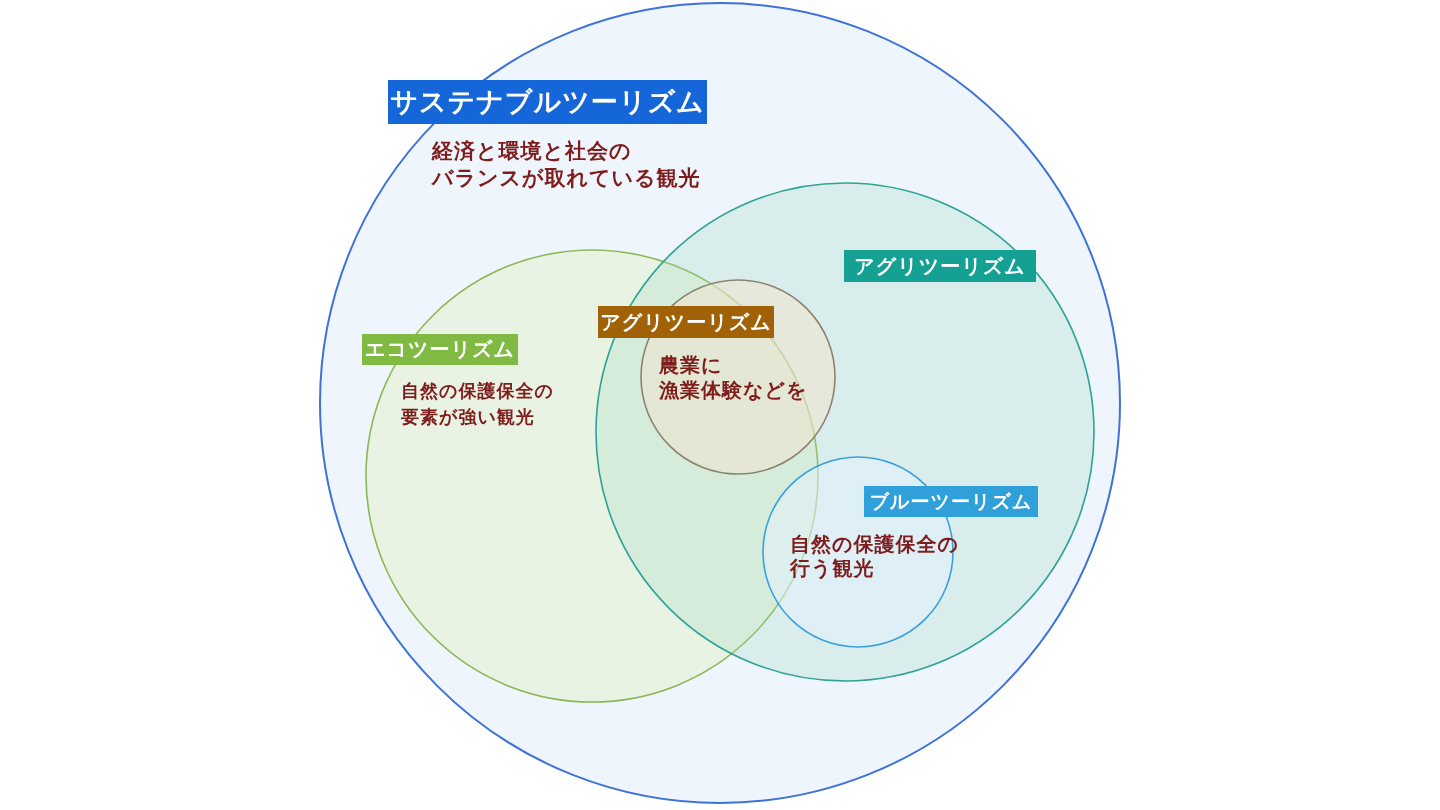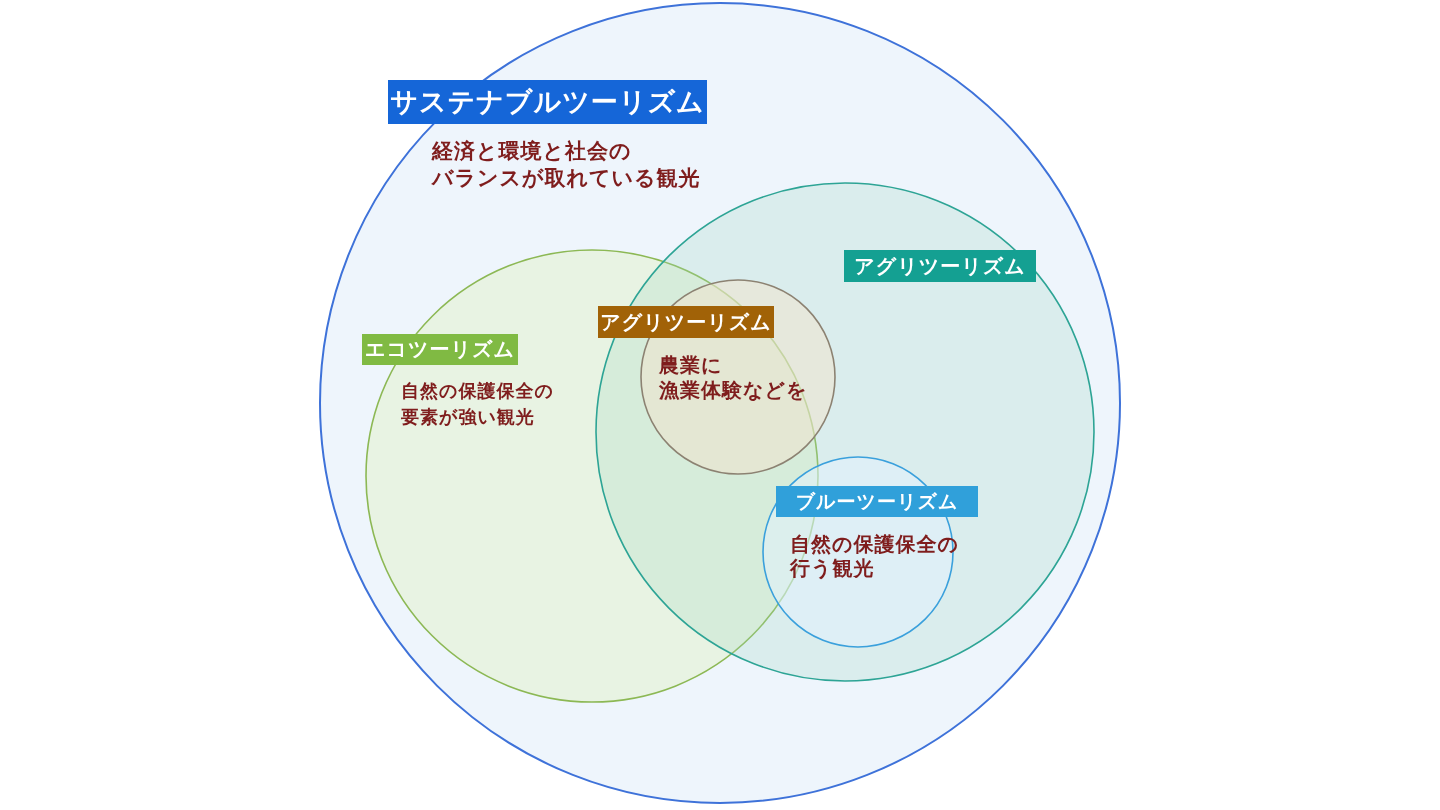--- a/index.html
+++ b/index.html
@@ -44,21 +44,21 @@
   
   .badge-eco         { left: 362px; top: 334px; width: 156px; height: 31px; font-size: 20px; }
   .desc-eco          { left: 401px; top: 378px; font-size: 18px; line-height: 26px; }
   
   .badge-green       { left: 844px; top: 250px; width: 192px; height: 32px; font-size: 20px; }
   .desc-green        { left: 845px; top: 297px; font-size: 20px; line-height: 25px; }
   
   .badge-agri        { left: 598px; top: 306px; width: 176px; height: 32px; font-size: 20px; }
   .desc-agri         { left: 659px; top: 353px; font-size: 20px; line-height: 25px; }
   
-  .badge-blue        { left: 776px; top: 486px; width: 202px; height: 31px; font-size: 19px; }
+  .badge-blue        { left: 864px; top: 486px; width: 174px; height: 31px; font-size: 19px; }
   .desc-blue         { left: 790px; top: 532px; font-size: 20px; line-height: 24px; }
 </style>
 </head>
 <body>
 
 <div class="stage">
 
   <svg class="venn" width="1440" height="810" viewBox="0 0 1440 810" id="venn-svg">
       <circle cx="720" cy="403" r="400" fill="#eef5fc" stroke="#3e72d9" stroke-width="2"></circle>
       <circle cx="592" cy="476" r="226" fill="rgba(214,235,140,0.22)" stroke="#8cb854" stroke-width="1.6"></circle>

